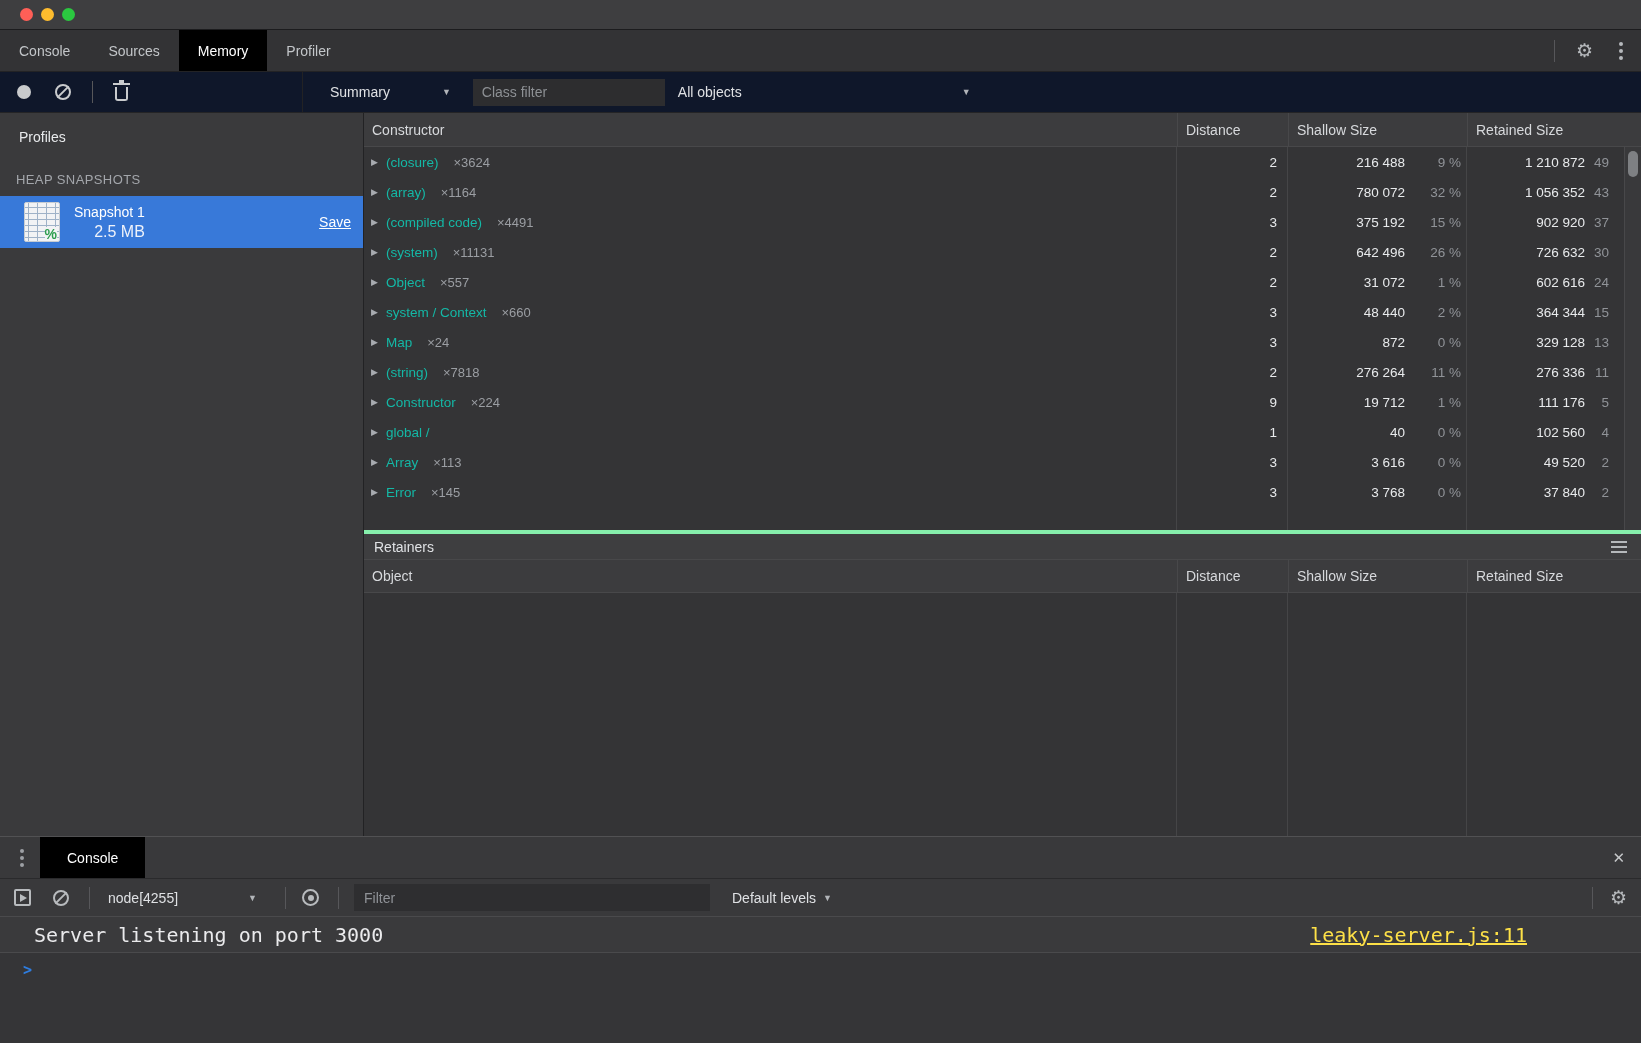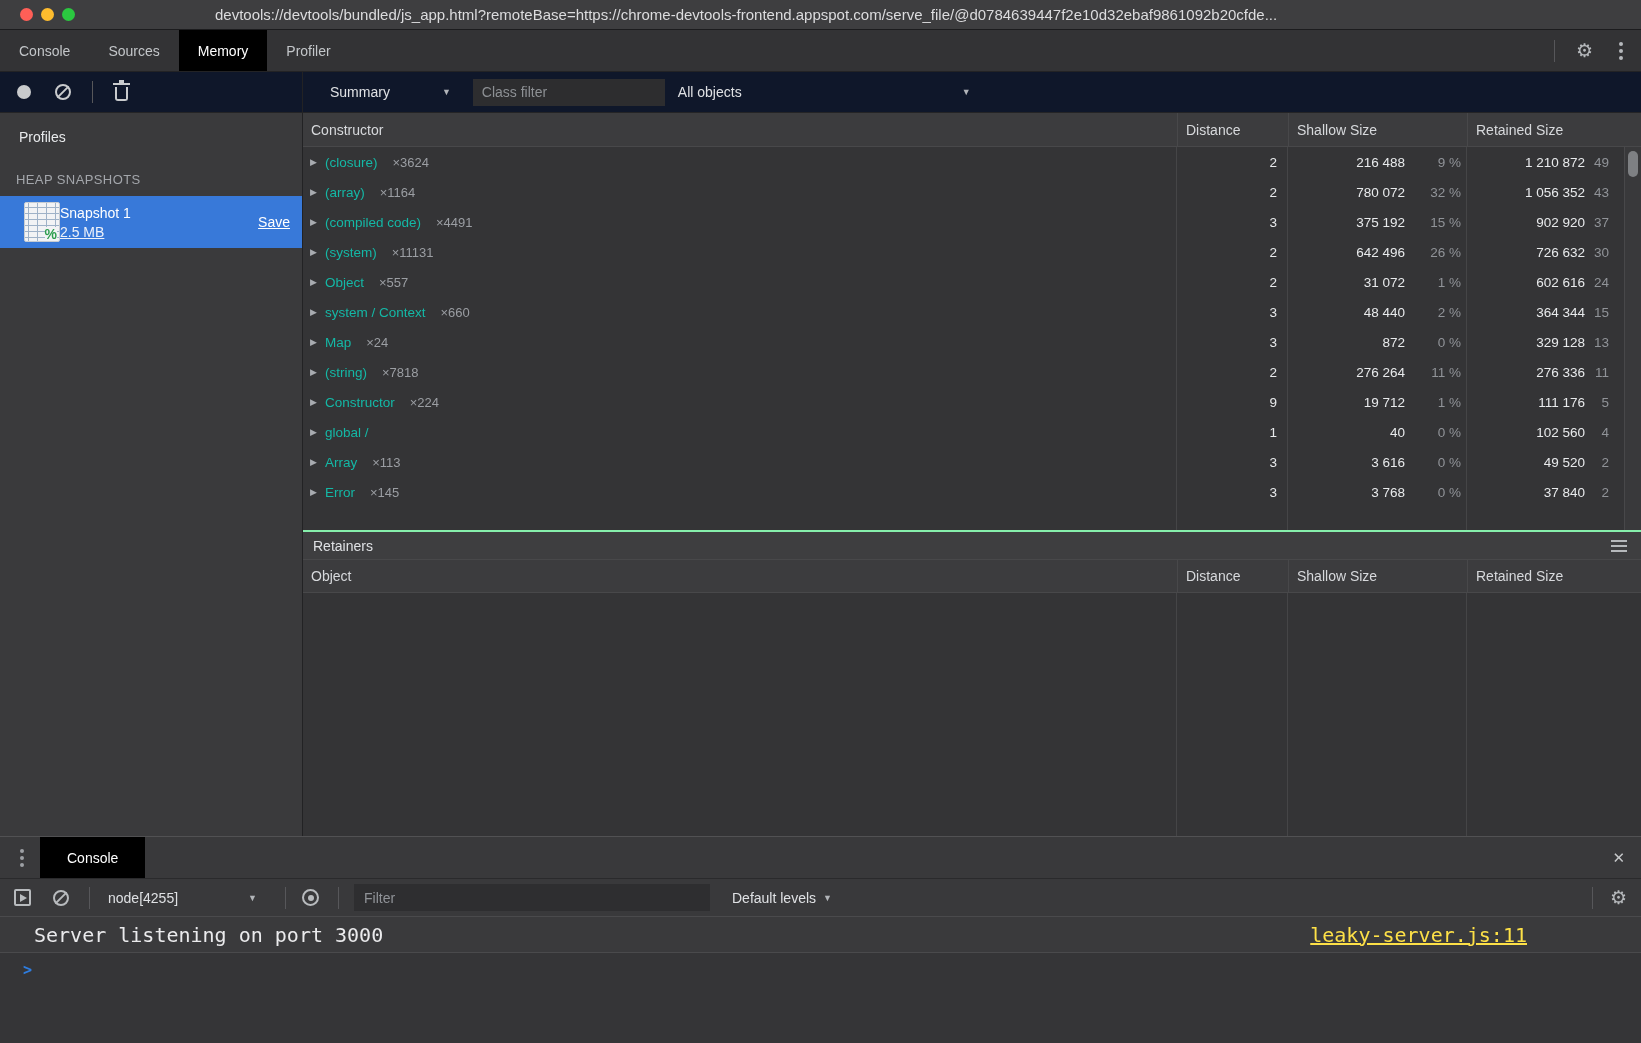--- a/index.html
+++ b/index.html
@@ -41,33 +41,33 @@
   .summary-arrow { margin-left:52px; }
   .classfilter { margin-left:22px; width:192px; height:27px; background:#2d2d2f; border:none; outline:none;
                  color:#dcdcde; font-size:14px; padding:0 9px; font-family:"Liberation Sans",sans-serif; }
   .classfilter::placeholder { color:#8d9094; }
   .scope-label { margin-left:13px; }
   .scope-arrow { margin-left:220px; }
 
   
   .content { display:flex; height:723px; }
 
-  .sidebar { width:303px; flex:none; background:#3a3a3c; border-right:1px solid #222224; }
+  .sidebar { width:364px; flex:none; background:#3a3a3c; border-right:1px solid #222224; }
   .sb-title { padding:16px 0 0 19px; font-size:14px; color:#e7e9eb; }
   .sb-section { padding:27px 0 9px 16px; font-size:13px; color:#a3a6ab; letter-spacing:.4px; }
   .snapshot { height:52px; background:#3879d9; display:flex; align-items:center; padding:0 12px 0 24px; }
   .snap-icon { width:36px; height:40px; background:#f2f3f5; border-radius:2px; position:relative; flex:none;
      background-image:
        linear-gradient(#9fb2c8 1px, transparent 1px),
        linear-gradient(90deg, #9fb2c8 1px, transparent 1px);
      background-size:9px 6px; background-position:3px 4px; border:1px solid #c7ccd2; }
   .snap-icon .pct { position:absolute; right:2px; bottom:0px; color:#2e9e4f; font-weight:bold; font-size:14px; background:#f2f3f5; line-height:1; }
-  .snap-text { display:flex; flex-direction:column; }
+  .snap-text { margin-left:14px; display:flex; flex-direction:column;text-align:right; }
   .snap-name { font-size:14px; color:#fff; }
-  .snap-size { font-size:14px; color:#eef2fa; margin-top:3px;text-decoration:underline; }
+  .snap-size { font-size:16px; color:#eef2fa; margin-top:3px; }
   .snap-save { margin-left:auto; font-size:14px; color:#fff; text-decoration:underline; }
 
   .main { flex:1; display:flex; flex-direction:column; background:#343436; min-width:0; }
   .grid-header { height:34px; flex:none; background:#3c3c3e; border-bottom:1px solid #48484a;
      display:grid; grid-template-columns:1fr 111px 179px 174px; font-size:14px; color:#d7d9dc; }
   .grid-header.retainers-cols { height:33px; }
   .grid-header .hcell { display:flex; align-items:center; padding-left:8px; }
   .grid-header .hcell + .hcell { border-left:1px solid #48484a; }
 
   .grid-body { height:383px; flex:none; position:relative; font-size:13.5px; }
@@ -81,21 +81,21 @@
   .c-dist { text-align:right; padding-right:11px; color:#e8eaec; }
   .c-two { display:flex; align-items:center; }
   .c-two .val { flex:1; text-align:right; color:#e8eaec; }
   .c-two .pct { text-align:right; color:#909398; }
   .shallow .pct { width:62px; padding-right:6px; }
   .retained .pct { width:56px; padding-right:32px; }
 
   .scrollbar { position:absolute; top:0; right:0; bottom:0; width:17px; background:#39393b; border-left:1px solid #48484a; }
   .scroll-thumb { position:absolute; top:4px; left:3px; width:10px; height:26px; border-radius:5px; background:#7e8083; }
 
-  .retainers-bar { height:30px; flex:none; background:#3e3e40; border-top:2px solid #86efac; border-bottom:1px solid #48484a;
+  .retainers-bar { height:30px; flex:none; background:#3e3e40; border-top:4px solid #86efac; border-bottom:1px solid #48484a;
      display:flex; align-items:center; padding:0 14px 0 10px; font-size:14px; color:#dfe1e4; }
   .hamburger { margin-left:auto; display:flex; flex-direction:column; gap:3px; }
   .hamburger i { width:16px; height:2px; background:#b5b8bb; }
   .retainers-body { flex:1; position:relative; }
 
   
   .drawer { height:207px; border-top:1px solid #515153; background:#39393b; display:flex; flex-direction:column; }
   .drawer-tabbar { height:42px; flex:none; display:flex; align-items:center; border-bottom:1px solid #2a2a2c; position:relative; }
   .kebab-v { display:flex; flex-direction:column; gap:3px; margin-left:18px; padding:2px; }
   .kebab-v i { width:4px; height:4px; border-radius:50%; background:#9da0a4; }
@@ -130,21 +130,20 @@
 </style>
 </head>
 <body>
 
 <div class="titlebar">
   <div class="lights">
     <span class="light red"></span>
     <span class="light yellow"></span>
     <span class="light green"></span>
   </div>
-  <div class="url">devtools://devtools/bundled/js_app.html?remoteBase=https://chrome-devtools-frontend.appspot.com/serve_file/@d0784639447f2e10d32ebaf9861092b20cfde...</div>
 </div>
 
 <div class="tabbar">
   <div class="tab">Console</div>
   <div class="tab">Sources</div>
   <div class="tab active">Memory</div>
   <div class="tab">Profiler</div>
   <div class="tabbar-right">
     <span class="vsep"></span>
     <span class="gear">⚙</span>

